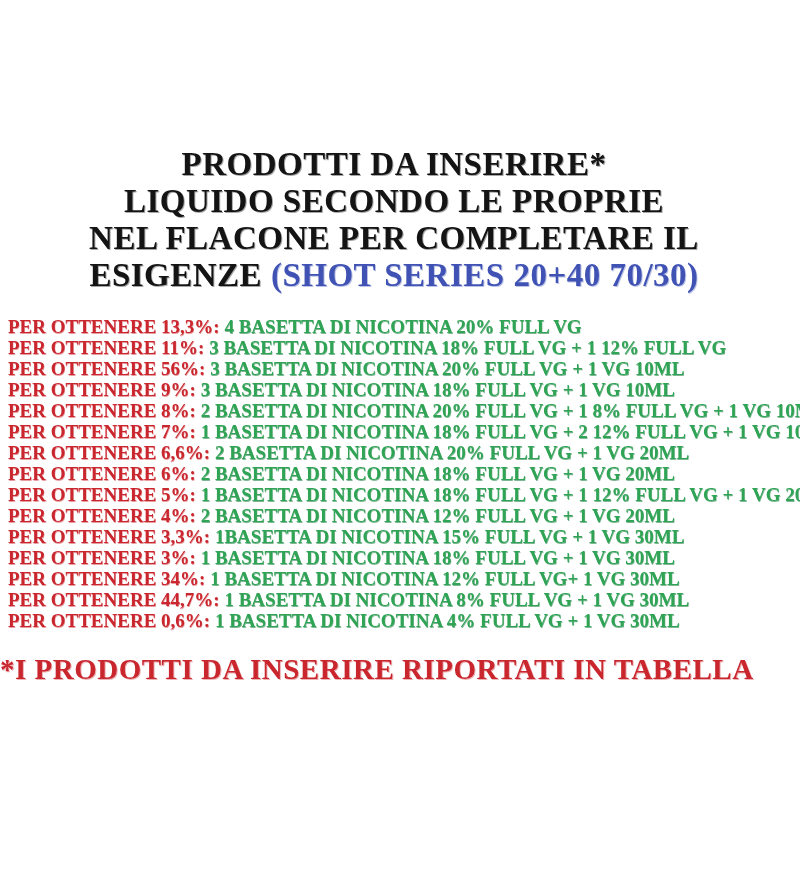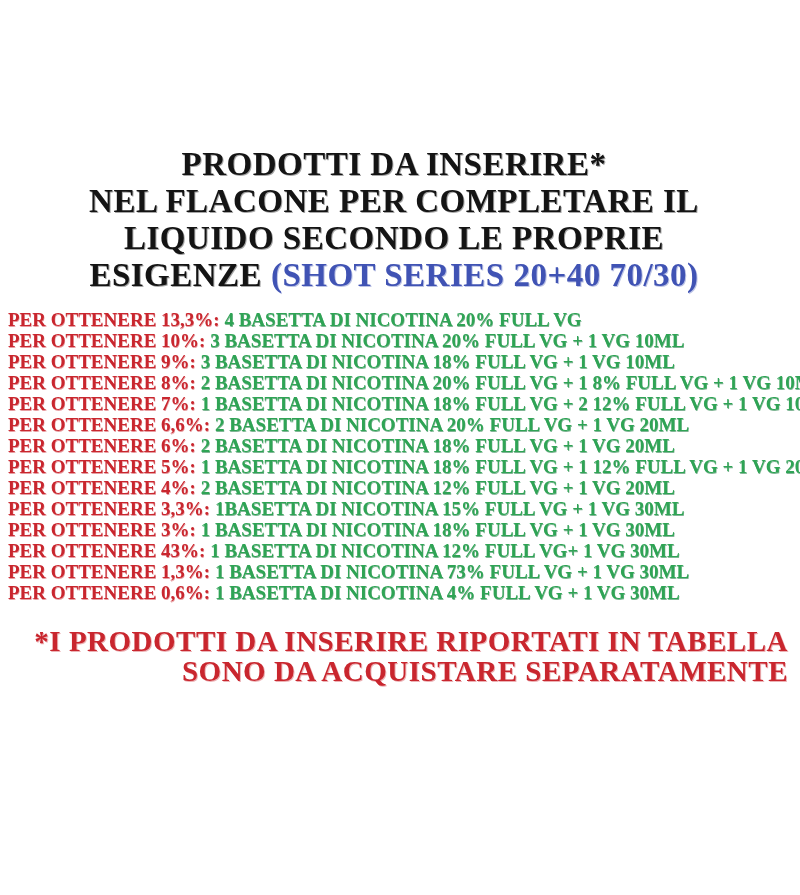--- a/index.html
+++ b/index.html
@@ -30,75 +30,75 @@
     letter-spacing: 0.5px;
     color: var(--black, #141414);
     text-shadow: 1px 1px 0 rgba(0,0,0,0.35);
   }
   .title-blue {
     color: var(--blue, #4053b4);
     text-shadow: 1px 1px 0 rgba(64,83,180,0.35);
   }
   
   .dosage-list {
-    margin-top: 15px;
+    margin-top: 22px;
     padding-left: 8px;
     font-weight: bold;
     font-size: 19px;
     line-height: 21px;
     white-space: nowrap;
   }
   .row .label {
     color: var(--red, #c9262e);
     text-shadow: 0.5px 0.5px 0 rgba(201,38,46,0.45);
   }
   .row .value {
     color: var(--green, #2fa455);
     text-shadow: 0.5px 0.5px 0 rgba(23,122,62,0.55);
   }
   
   .footnote {
     margin-top: 23px;
-    text-align: right;
+    text-align: left;
     font-weight: bold;
     font-size: 29px;
     line-height: 30px;
     letter-spacing: 0.5px;
     color: var(--red, #c9262e);
     text-shadow: 1px 1px 0 rgba(201,38,46,0.35);
   }
 </style>
 </head>
 <body>
 
 <div class="page">
 
   <header class="title-block">
     <div class="title-line">PRODOTTI DA INSERIRE*</div>
+    <div class="title-line">LIQUIDO SECONDO LE PROPRIE</div>
     <div class="title-line">NEL FLACONE PER COMPLETARE IL</div>
-    <div class="title-line">LIQUIDO SECONDO LE PROPRIE</div>
     <div class="title-line"><span>ESIGENZE </span><span class="title-blue">(SHOT SERIES 20+40 70/30)</span></div>
   </header>
 
   <main class="dosage-list">
 
   <div class="row"><span class="label">PER OTTENERE 13,3%:</span> <span class="value">4 BASETTA DI NICOTINA 20% FULL VG</span></div>
-      <div class="row"><span class="label">PER OTTENERE 10%:</span> <span class="value">3 BASETTA DI NICOTINA 20% FULL VG + 1 VG 10ML</span></div>
+      <div class="row"><span class="label">PER OTTENERE 11%:</span> <span class="value">3 BASETTA DI NICOTINA 18% FULL VG + 1 12% FULL VG</span></div>
+      <div class="row"><span class="label">PER OTTENERE 56%:</span> <span class="value">3 BASETTA DI NICOTINA 20% FULL VG + 1 VG 10ML</span></div>
       <div class="row"><span class="label">PER OTTENERE 9%:</span> <span class="value">3 BASETTA DI NICOTINA 18% FULL VG + 1 VG 10ML</span></div>
       <div class="row"><span class="label">PER OTTENERE 8%:</span> <span class="value">2 BASETTA DI NICOTINA 20% FULL VG + 1 8% FULL VG + 1 VG 10ML</span></div>
       <div class="row"><span class="label">PER OTTENERE 7%:</span> <span class="value">1 BASETTA DI NICOTINA 18% FULL VG + 2 12% FULL VG + 1 VG 10ML</span></div>
       <div class="row"><span class="label">PER OTTENERE 6,6%:</span> <span class="value">2 BASETTA DI NICOTINA 20% FULL VG + 1 VG 20ML</span></div>
       <div class="row"><span class="label">PER OTTENERE 6%:</span> <span class="value">2 BASETTA DI NICOTINA 18% FULL VG + 1 VG 20ML</span></div>
       <div class="row"><span class="label">PER OTTENERE 5%:</span> <span class="value">1 BASETTA DI NICOTINA 18% FULL VG + 1 12% FULL VG + 1 VG 20ML</span></div>
       <div class="row"><span class="label">PER OTTENERE 4%:</span> <span class="value">2 BASETTA DI NICOTINA 12% FULL VG + 1 VG 20ML</span></div>
       <div class="row"><span class="label">PER OTTENERE 3,3%:</span> <span class="value">1BASETTA DI NICOTINA 15% FULL VG + 1 VG 30ML</span></div>
       <div class="row"><span class="label">PER OTTENERE 3%:</span> <span class="value">1 BASETTA DI NICOTINA 18% FULL VG + 1 VG 30ML</span></div>
-      <div class="row"><span class="label">PER OTTENERE 43%:</span> <span class="value">1 BASETTA DI NICOTINA 12% FULL VG+ 1 VG 30ML</span></div>
-      <div class="row"><span class="label">PER OTTENERE 1,3%:</span> <span class="value">1 BASETTA DI NICOTINA 73% FULL VG + 1 VG 30ML</span></div>
+      <div class="row"><span class="label">PER OTTENERE 34%:</span> <span class="value">1 BASETTA DI NICOTINA 12% FULL VG+ 1 VG 30ML</span></div>
+      <div class="row"><span class="label">PER OTTENERE 44,7%:</span> <span class="value">1 BASETTA DI NICOTINA 8% FULL VG + 1 VG 30ML</span></div>
       <div class="row"><span class="label">PER OTTENERE 0,6%:</span> <span class="value">1 BASETTA DI NICOTINA 4% FULL VG + 1 VG 30ML</span></div>
     </main>
 
   <footer class="footnote">
     <div>*I PRODOTTI DA INSERIRE RIPORTATI IN TABELLA</div>
-    <div>SONO DA ACQUISTARE SEPARATAMENTE</div>
   </footer>
 
 </div>
 
 </body></html>

